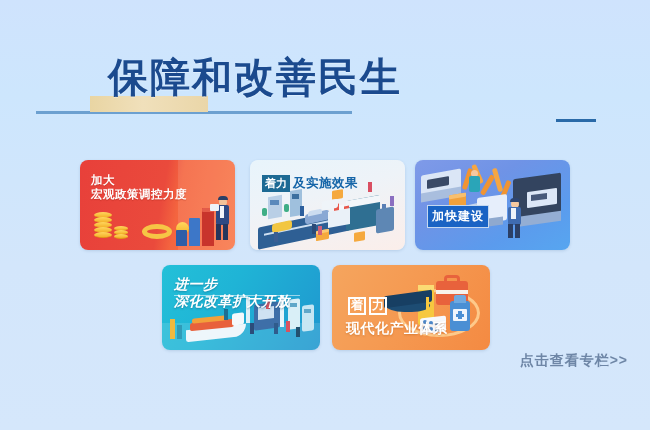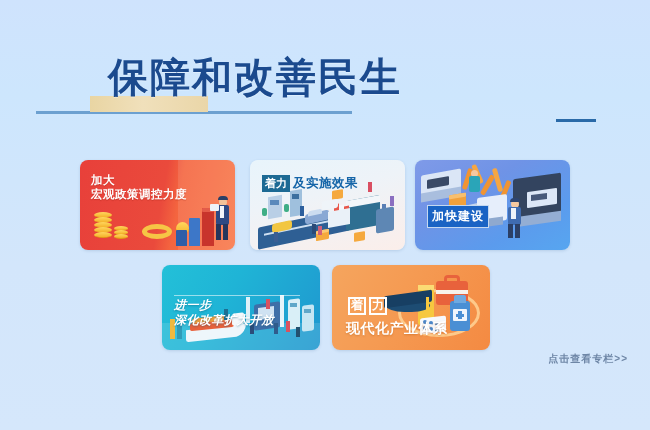--- a/index.html
+++ b/index.html
@@ -142,24 +142,23 @@
   #card-3 .line-b {
     position: absolute; left: 12px; top: 64px; z-index: 7;
     color: #ffffff; font-size: 13px; font-weight: bold; letter-spacing: 1px;
     text-shadow: 0 1px 2px rgba(25,60,140,.5);
   }
 
   
   #card-4 { left: 162px; top: 265px; width: 158px; height: 85px;
     background: linear-gradient(120deg,#23c0d8 0%, #1fb4d6 40%, #1f97cf 100%); }
   #card-4 .card-text {
-    left: 12px; top: 11px; color: #ffffff; font-size: 12px;
+    left: 12px; top: 11px; color: #ffffff; font-size: 14px;
     font-style: italic; letter-spacing: .5px;
     text-shadow: 0 1px 2px rgba(8,80,110,.45);
-    margin-top: 22px;
   }
   #card-4 .t-rule {
     position: absolute; left: 12px; top: 30px; width: 126px; height: 1px;
     background: rgba(255,255,255,.55); z-index: 7;
   }
 
   
   #card-5 { left: 332px; top: 265px; width: 158px; height: 85px;
     background: linear-gradient(120deg,#f5a55e 0%, #f59a52 45%, #f48a42 100%); }
   #card-5 .badge-row {
@@ -185,21 +184,21 @@
   }
   .bar { border-radius: 1px 1px 0 0; }
   .person-head { border-radius: 50%; }
   .box { border-radius: 1px; }
 
   
   .cta {
     position: absolute;
     right: 22px;
     top: 352px;
-    font-size: 10px;
+    font-size: 14px;
     font-weight: bold;
     color: #6e86a6;
     letter-spacing: 1px;
     cursor: pointer;
     white-space: nowrap;
   }
 </style>
 </head>
 <body>
 

